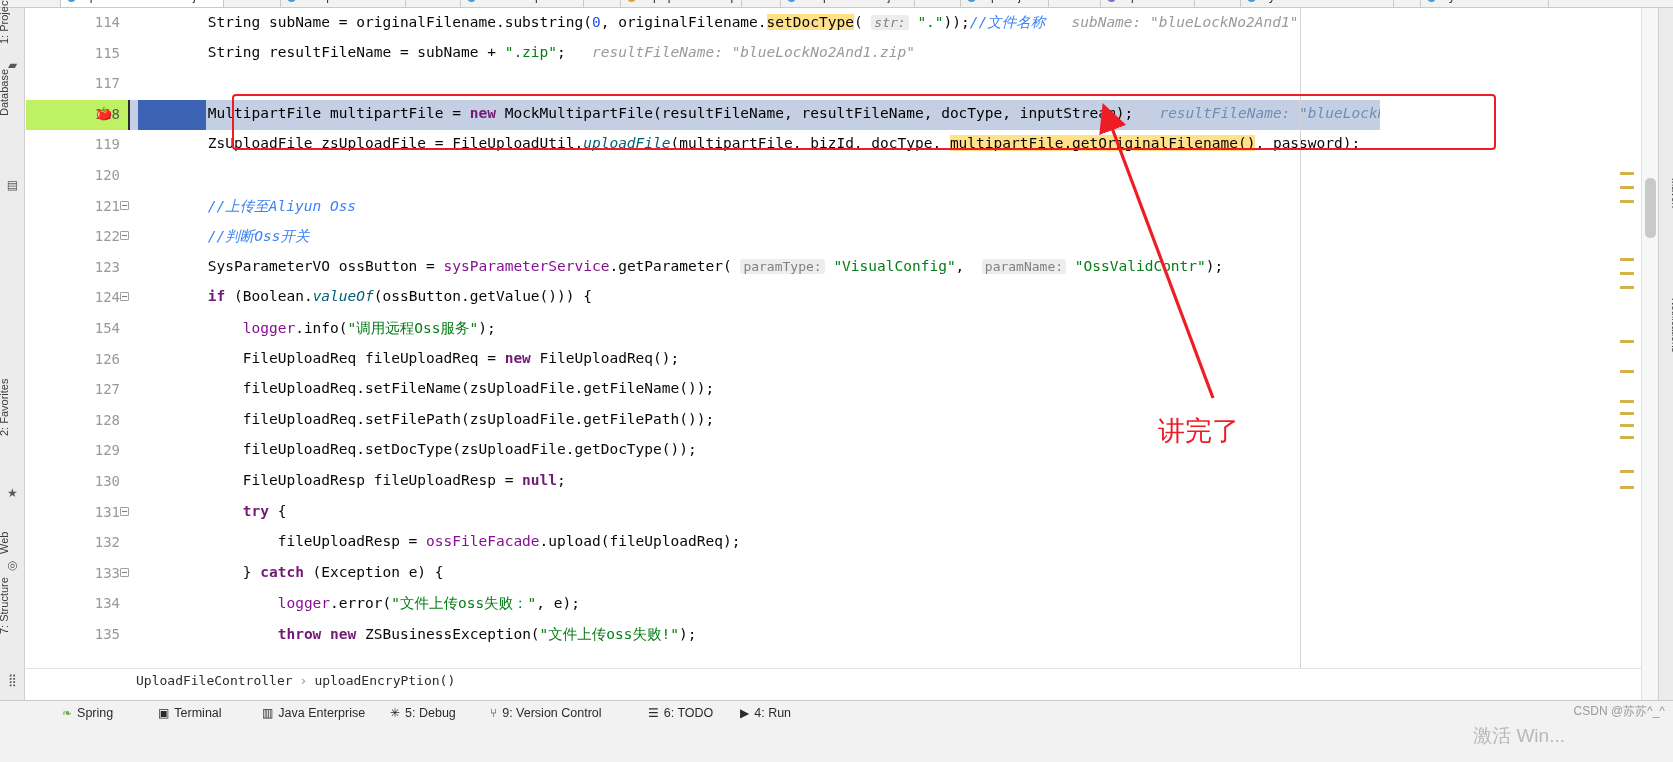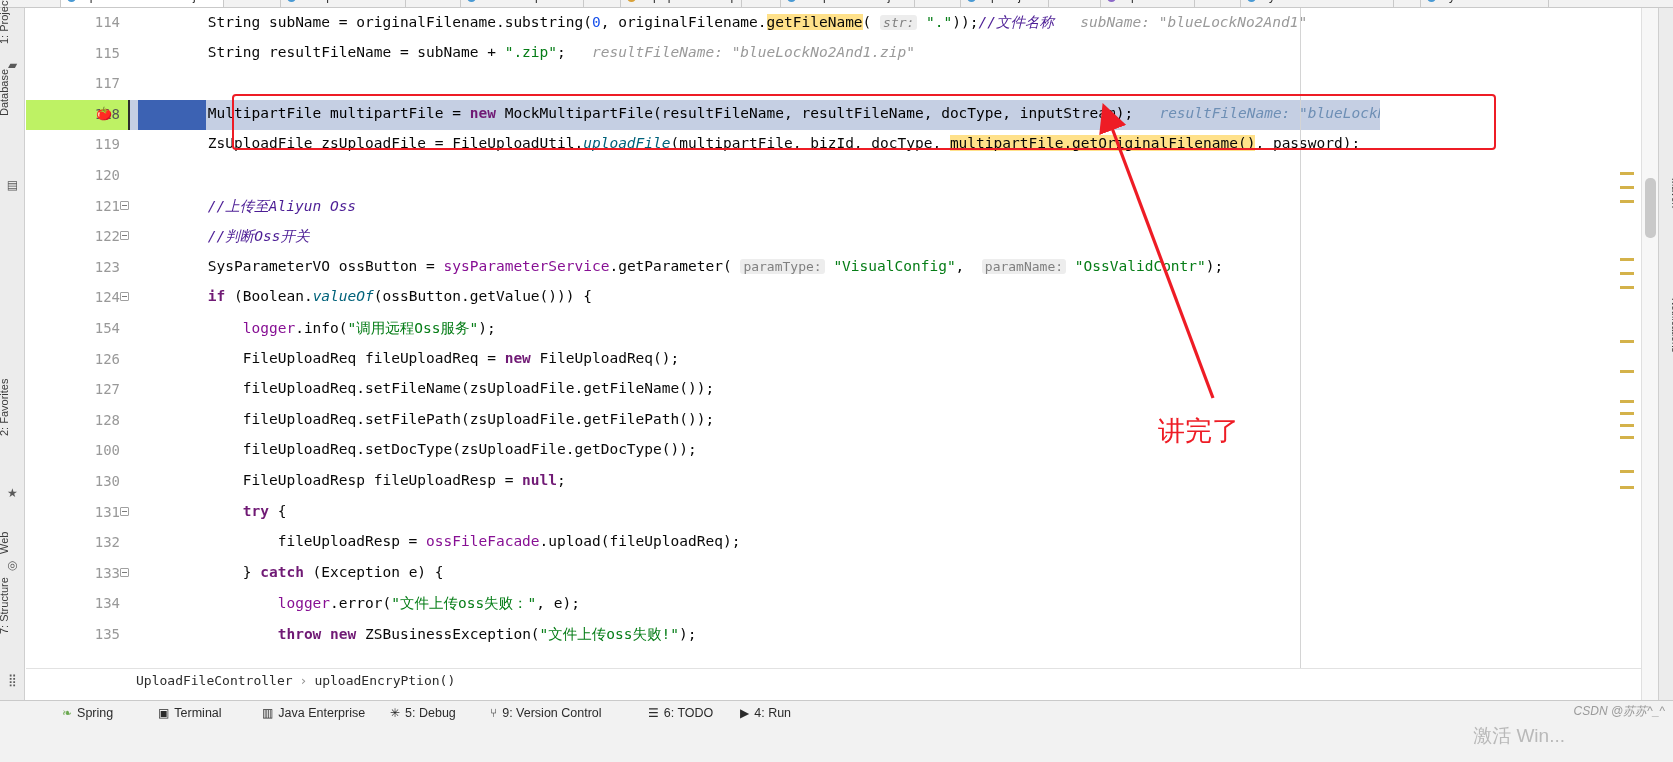--- a/index.html
+++ b/index.html
@@ -96,21 +96,21 @@
   }
   .hlstripe {
     position: absolute; left: 112px; top: 0; width: 68px; height: 100%;
     background: #3c62b3;
   }
 
   
   .kw  { color: #701a75; font-weight: bold; }
   .str { color: #067d17; }
   .num { color: #1750eb; }
-  .cmt { color: #4c1d95; font-style: italic; }
+  .cmt { color: #3b82f6; font-style: italic; }
   .mth { color: #00627a; font-style: italic; }
   .fld { color: #871094; }
   .hint {
     color: #808080; font-style: italic; font-size: 13px;
     background: #ededed; border-radius: 3px; padding: 0 3px;
   }
   .hintp { color: #808080; font-size: 13px; background: #ededed; border-radius: 3px; padding: 0 3px; }
   .inlay { color: #9a9a9a; font-style: italic; }
   .inlay-l { color: #6e8fb5; font-style: italic; }
   .srch { background: #ffe18a; }
@@ -166,21 +166,21 @@
     display: flex; align-items: center; gap: 5px;
   }
   .toolbtn .ti { font-size: 12px; }
   .wm1 {
     position: absolute; right: 108px; top: 22px;
     font-size: 19px; color: #b9b9b9; white-space: nowrap;
     font-family: "Liberation Sans", sans-serif;
   }
   .wm2 {
     position: absolute; right: 8px; top: 2px;
-    font-size: 12px; color: #9a9a9a; white-space: nowrap; font-style: italic;
+    font-size: 12px; color: #9a9a9a; white-space: nowrap;
   }
 
   
   .annot-rect {
     position: absolute; left: 232px; top: 94px; width: 1264px; height: 56px;
     border: 2.5px solid #ee1c25; border-radius: 4px; pointer-events: none;
   }
   .annot-svg {
     position: absolute; left: 0; top: 0; width: 1673px; height: 762px;
     pointer-events: none;
@@ -244,21 +244,21 @@
     <div class="sico" style="top:478px">★</div>
     <div class="vtext" style="top:516px">Web</div>
     <div class="sico" style="top:550px">◎</div>
     <div class="vtext" style="top:596px">7: Structure</div>
     <div class="sico" style="top:665px">⣿</div>
   </div>
 
   <div class="editor" id="editor-area">
       <div class="rowwrap">
         <div class="gutter">114</div>
-        <div class="code">        String subName = originalFilename.substring(<span class="num">0</span>, originalFilename.<span class="srch">getFileName</span>( <span class="hint">str:</span> <span class="str">"."</span>));<span class="cmt">//文件名称</span>   <span class="inlay">subName: "blueLockNo2And1"</span></div>
+        <div class="code">        String subName = originalFilename.substring(<span class="num">0</span>, originalFilename.<span class="srch">setDocType</span>( <span class="hint">str:</span> <span class="str">"."</span>));<span class="cmt">//文件名称</span>   <span class="inlay">subName: "blueLockNo2And1"</span></div>
       </div>
       <div class="rowwrap">
         <div class="gutter">115</div>
         <div class="code">        String resultFileName = subName + <span class="str">".zip"</span>;   <span class="inlay">resultFileName: "blueLockNo2And1.zip"</span></div>
       </div>
       <div class="rowwrap">
         <div class="gutter">117</div>
       </div>
       <div class="rowwrap hl">
         <div class="gutter">118</div>
@@ -310,21 +310,21 @@
       </div>
       <div class="rowwrap">
         <div class="gutter">127</div>
         <div class="code">            fileUploadReq.setFileName(zsUploadFile.getFileName());</div>
       </div>
       <div class="rowwrap">
         <div class="gutter">128</div>
         <div class="code">            fileUploadReq.setFilePath(zsUploadFile.getFilePath());</div>
       </div>
       <div class="rowwrap">
-        <div class="gutter">100</div>
+        <div class="gutter">129</div>
         <div class="code">            fileUploadReq.setDocType(zsUploadFile.getDocType());</div>
       </div>
       <div class="rowwrap">
         <div class="gutter">130</div>
         <div class="code">            FileUploadResp fileUploadResp = <span class="kw">null</span>;</div>
       </div>
       <div class="rowwrap">
         <div class="gutter">131</div>
         <div class="foldcol">
           <div class="fold"></div>

